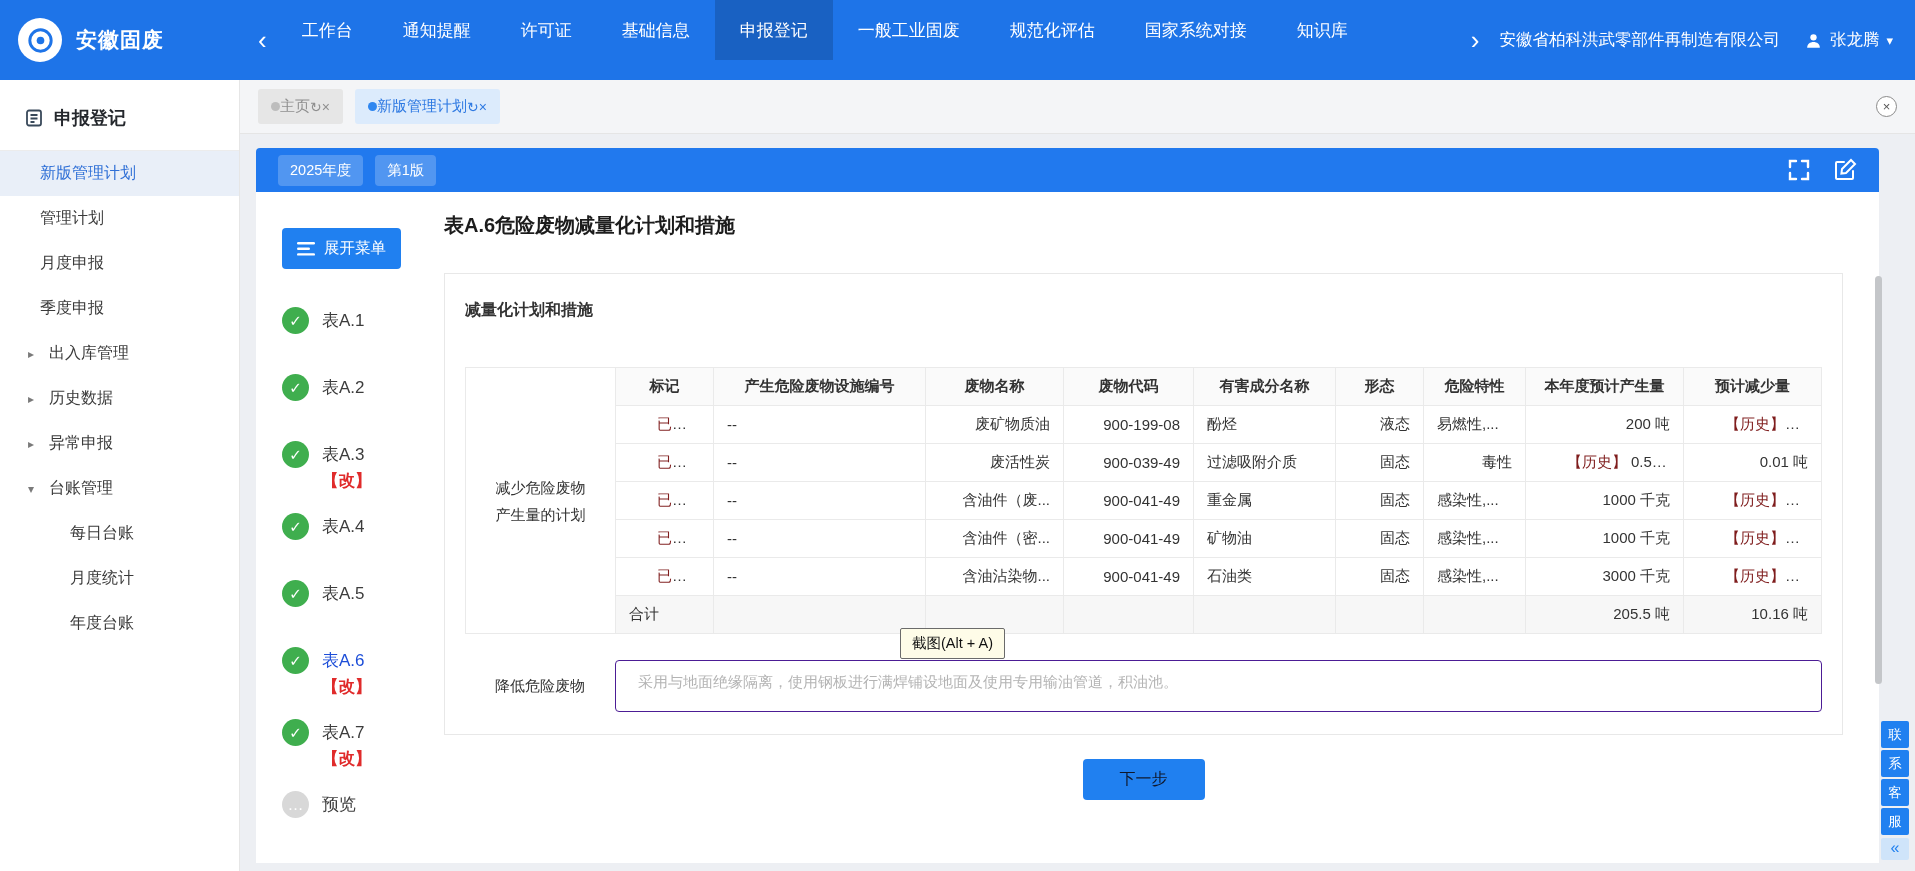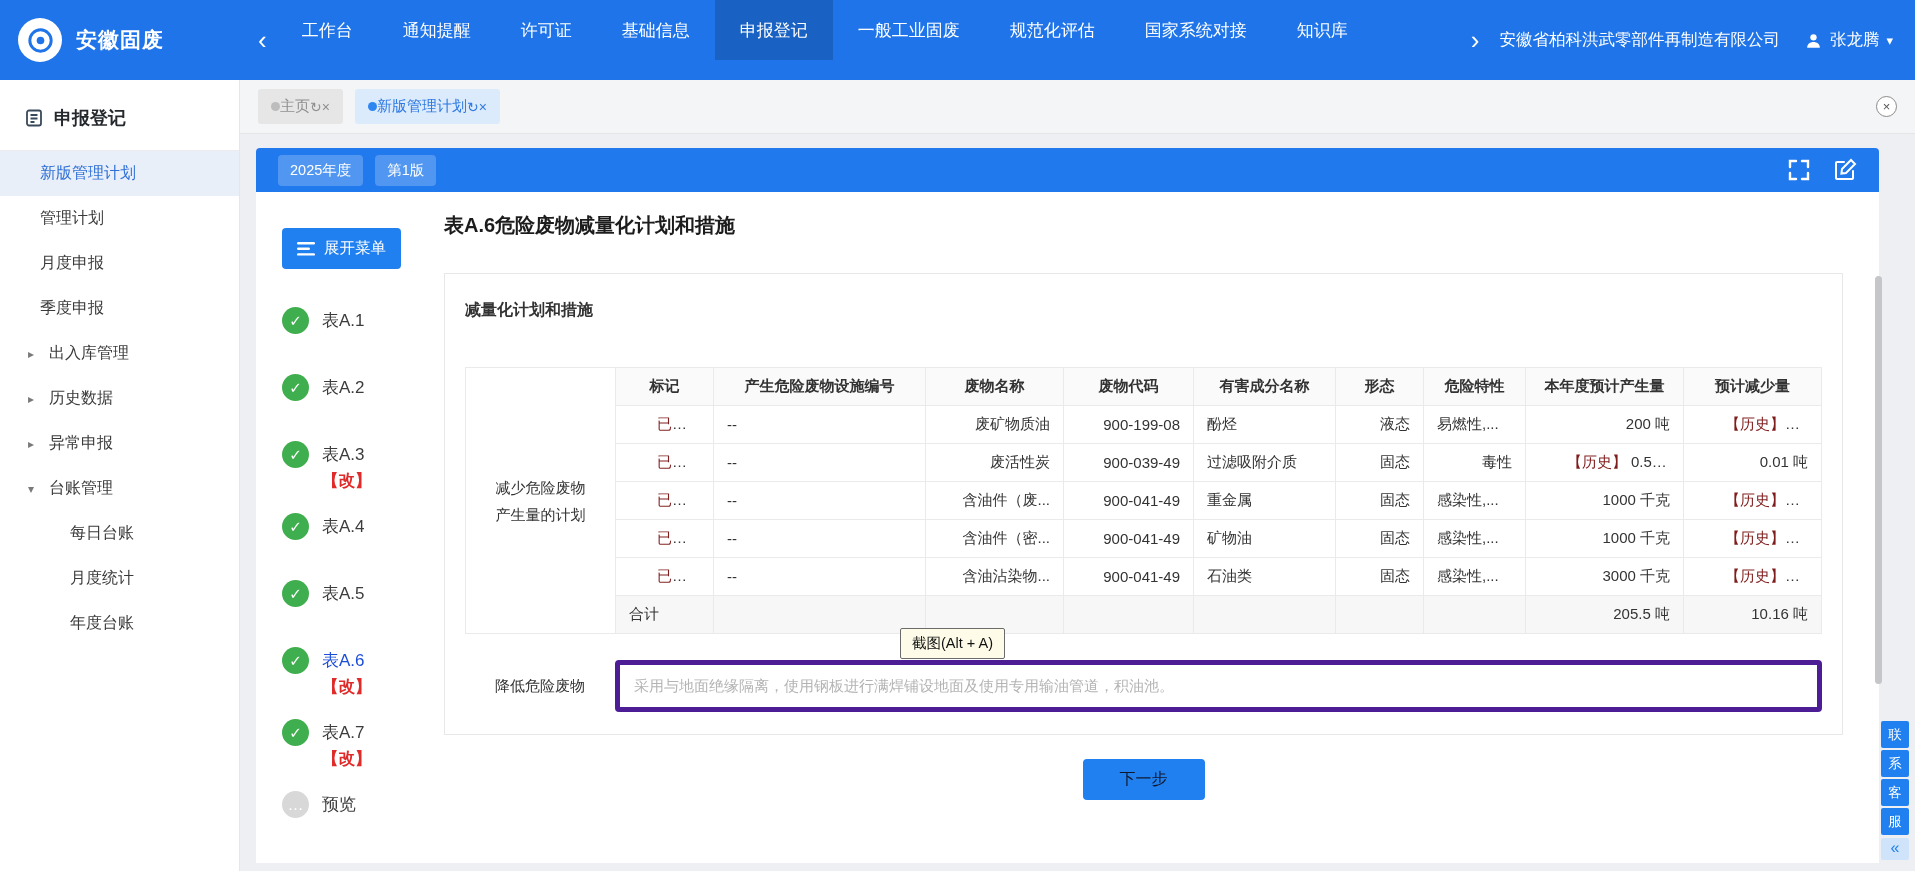--- a/index.html
+++ b/index.html
@@ -79,22 +79,22 @@
   .grid th { background:#fafafa; font-weight:bold; color:#333; text-align:center; }
   .grid td.group { text-align:center; padding:0 25px; white-space:normal; line-height:1.8; color:#333; background:#fff; }
   .grid td.ctr { text-align:right; }
   .grid td.num { text-align:right; }
   .grid tr.total td { background:#f7f7f7; }
   .link { color:#7f1d1d; text-decoration:none; cursor:pointer;margin-left:28px; }
   .num .link { margin-right:4px; }
 
   .reduce-row { display:flex; margin-top:26px; align-items:center; }
   .reduce-label { width:150px; flex-shrink:0; text-align:center; font-size:15px; color:#333; }
-  .reduce-textarea { flex:1; height:52px; border:5px solid #4c1d95; border-radius:4px; background:#fff;
-    color:#b4b4b4; font-size:15px; padding:12px 14px; overflow:hidden; cursor:text; }
+  .reduce-textarea { flex:1; height:52px; border:1px solid #4c1d95; border-radius:4px; background:#fff;
+    color:#b4b4b4; font-size:15px; padding:12px 22px; overflow:hidden; cursor:text; }
 
   .next-row { text-align:center; margin-top:24px; }
   .next-btn { background:#2080f0; color:#0f172a; border:none; border-radius:4px; padding:10px 37px; font-size:16px; cursor:pointer; }
 
   
   .tooltip { position:fixed; left:900px; top:628px; background:#fefce8; border:1px solid #6b6b6b;
     padding:5px 11px; font-size:14.5px; color:#111; border-radius:2px; z-index:60; }
   .service { position:fixed; right:6px; top:721px; width:28px; display:flex; flex-direction:column; gap:2px; z-index:50; cursor:pointer; }
   .svc { display:block; width:28px; height:27px; background:#2080f0; color:#fff; font-size:13.5px;
     text-align:center; line-height:27px; border-radius:2px; }

